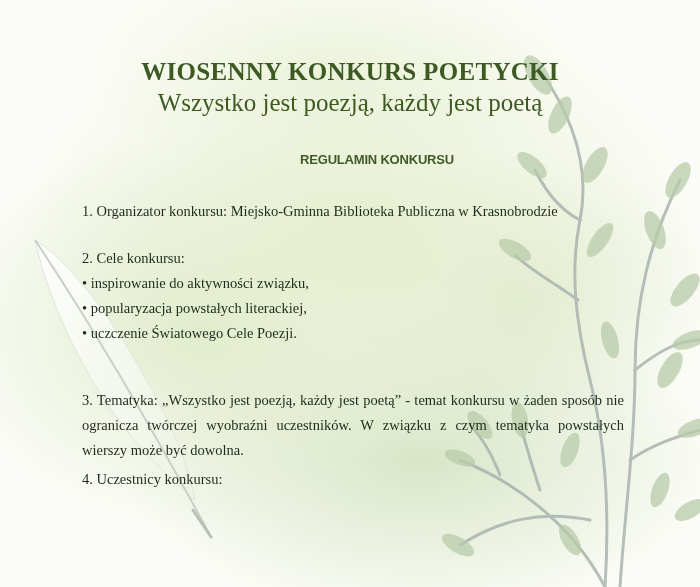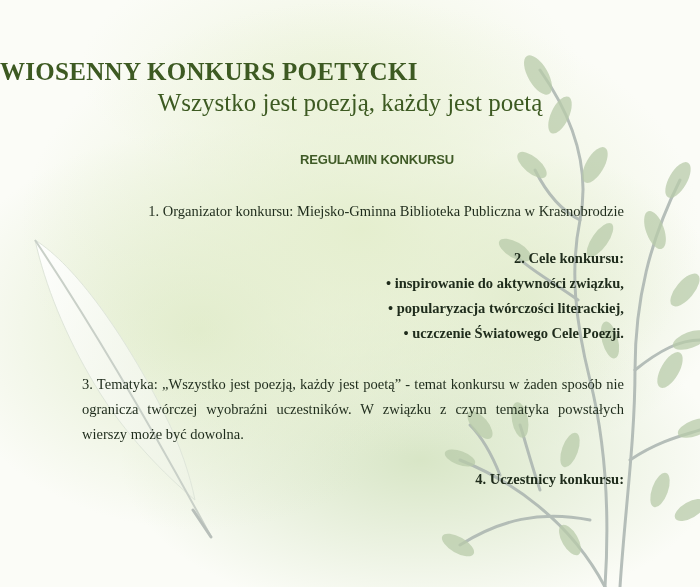--- a/index.html
+++ b/index.html
@@ -13,40 +13,40 @@
     background:
       radial-gradient(ellipse 340px 230px at 360px 230px, rgba(228,238,205,0.95), rgba(228,238,205,0) 100%),
       radial-gradient(ellipse 260px 200px at 200px 330px, rgba(222,234,200,0.9), rgba(222,234,200,0) 100%),
       radial-gradient(ellipse 300px 160px at 420px 460px, rgba(210,226,190,0.85), rgba(210,226,190,0) 100%),
       radial-gradient(ellipse 250px 120px at 330px 70px, rgba(238,244,222,0.9), rgba(238,244,222,0) 100%),
       radial-gradient(ellipse 200px 150px at 520px 300px, rgba(220,232,200,0.8), rgba(220,232,200,0) 100%),
       #fbfcf7;
   }
   .decor { position: absolute; pointer-events: none; }
   .title {
-    position: absolute; left: 0; width: 700px; top: 58px; 
+    position: absolute; left: 0; width: 700px; top: 58px; text-align: center;
     font-family: "Liberation Serif", serif; font-weight: bold;
     font-size: 25px; letter-spacing: 0.3px;
   }
   .subtitle {
     position: absolute; left: 0; width: 700px; top: 89px; text-align: center;
     font-family: "Liberation Serif", serif; font-size: 25px;
   }
   .section-head {
     position: absolute; left: 0; width: 700px; top: 152px; text-align: center;
     font-family: Liberation Sans, sans-serif; font-weight: bold; font-size: 13px;
     letter-spacing: -0.2px;
     padding-left: 27px;
   }
   .body-text {
     position: absolute; left: 82px; width: 542px;
-    font-family: "Liberation Serif", serif; font-size: 14.5px; line-height: 25px; text-align: right;
+    font-family: "Liberation Serif", serif; font-size: 14.5px; line-height: 25px;
   }
   .body-text p { margin: 0; }
-  .justify { text-align: justify; text-align-last: left; }
+  .justify { text-align: justify; text-align-last: left; margin-top: 16px; }
 </style>
 </head>
 <body>
 
 <div class="bg"></div>
 
 <svg class="decor" style="left:15px; top:225px;" width="210" height="330" viewBox="0 0 210 330">
   <defs>
     <linearGradient id="fg" x1="0" y1="0" x2="1" y2="1">
       <stop offset="0" stop-color="#ffffff" stop-opacity="0.9"></stop>
@@ -98,26 +98,26 @@
 
 <div class="title" style="color:#3d5a22;">WIOSENNY KONKURS POETYCKI</div>
 <div class="subtitle" style="color:#3d5a22;">Wszystko jest poezją, każdy jest poetą</div>
 
 <div class="section-head" style="color:#3f5a26;">REGULAMIN KONKURSU</div>
 
 <div class="body-text" style="top:199px; color:#1e2b1b;">
   <p>1. Organizator konkursu: Miejsko-Gminna Biblioteka Publiczna w Krasnobrodzie</p>
 </div>
 
-<div class="body-text" style="top:246px; color:#1e2b1b;font-weight:bold;">
+<div class="body-text" style="top:246px; color:#1e2b1b;">
   <p>2. Cele konkursu:</p>
   <p>• inspirowanie do aktywności związku,</p>
-  <p>• popularyzacja twórczości literackiej,</p>
+  <p>• popularyzacja powstałych literackiej,</p>
   <p>• uczczenie Światowego Cele Poezji.</p>
 </div>
 
 <div class="body-text justify" style="top:372px; color:#1e2b1b;">
   <p>3.  Tematyka: „Wszystko jest poezją, każdy jest poetą” - temat konkursu w żaden sposób nie ogranicza twórczej wyobraźni uczestników. W związku z czym tematyka powstałych wierszy może być dowolna.</p>
 </div>
 
-<div class="body-text" style="top:467px; color:#1e2b1b;font-weight:bold;">
+<div class="body-text" style="top:467px; color:#1e2b1b;">
   <p>4. Uczestnicy konkursu:</p>
 </div>
 
 </body></html>

